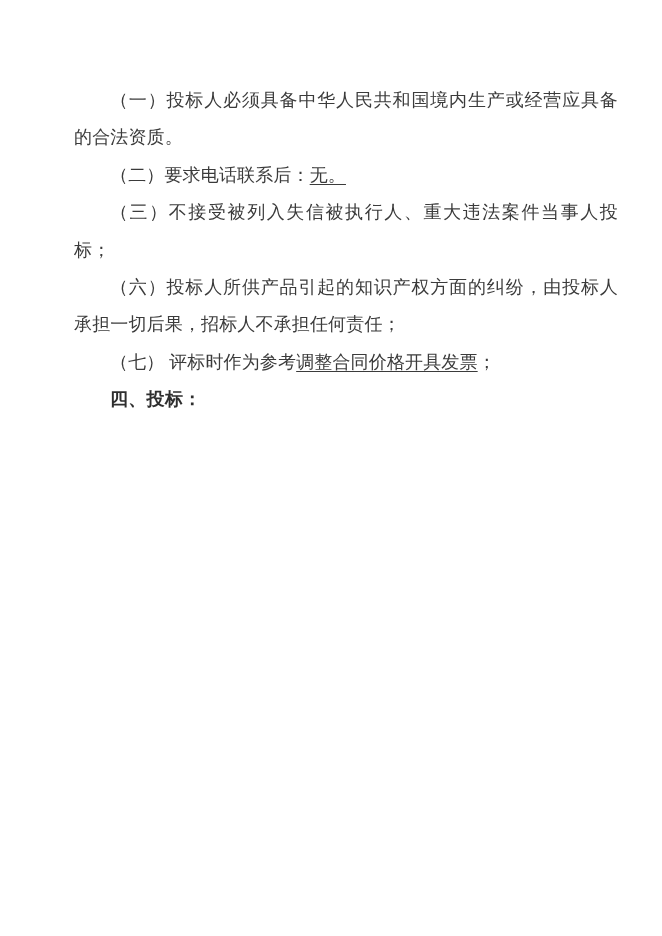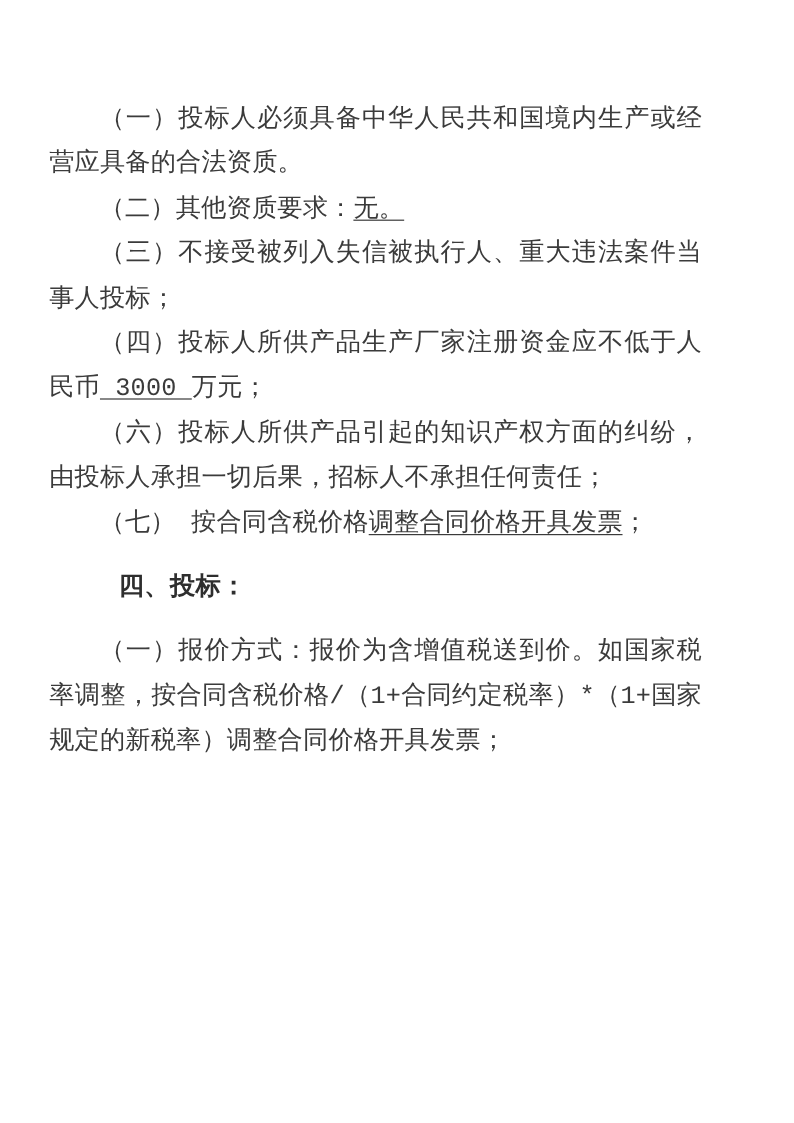--- a/index.html
+++ b/index.html
@@ -10,59 +10,57 @@
   .page {
     position: relative;
     width: 662px;
     height: 936px;
     background: #ffffff;
     overflow: hidden;
     box-sizing: border-box;
   }
   .doc-body {
     position: absolute;
-    left: 41px;
+    left: 74px;
     top: 82px;
     width: 544px;
-    font-family: Liberation Mono, monospace;
-    font-size: 21px;
+    font-family: Liberation Serif, serif;
+    font-size: 18px;
     line-height: 37.4px;
     color: #3b3b3b;
     text-align: justify;
     text-justify: inter-ideograph;
     -webkit-font-smoothing: antialiased;
   }
   .para {
     margin: 0;
     text-indent: 2em;
     text-align: justify;
     text-justify: inter-ideograph;
     letter-spacing: 0.15px;
     word-break: break-all;
   }
   .heading {
-    margin: 16px;
+    margin: 0;
     text-indent: 2em;
     font-weight: bold;
     letter-spacing: 0.3px;
     color: #2e2e2e;
   }
   .fill {
     text-decoration: underline;
     text-underline-offset: 3px;
     text-decoration-thickness: 1px;
   }
 </style>
 </head>
 <body>
 
 <div class="page">
   <div class="doc-body" id="doc-body">
       <p class="para"><span>（一）投标人必须具备中华人民共和国境内生产或经营应具备的合法资质。</span></p>
-      <p class="para"><span>（二）其他资质要求：</span><span class="fill">无。</span></p>
+      <p class="para"><span>（二）要求电话联系后：</span><span class="fill">无。</span></p>
       <p class="para"><span>（三）不接受被列入失信被执行人、重大违法案件当事人投标；</span></p>
-      <p class="para"><span>（四）投标人所供产品生产厂家注册资金应不低于人民币</span><span class="fill"> 3000 </span><span>万元；</span></p>
       <p class="para"><span>（六）投标人所供产品引起的知识产权方面的纠纷，由投标人承担一切后果，招标人不承担任何责任；</span></p>
-      <p class="para"><span>（七） 按合同含税价格</span><span class="fill">调整合同价格开具发票</span><span>；</span></p>
+      <p class="para"><span>（七） 评标时作为参考</span><span class="fill">调整合同价格开具发票</span><span>；</span></p>
       <p class="heading"><span>四、投标：</span></p>
-      <p class="para"><span>（一）报价方式：报价为含增值税送到价。如国家税率调整，按合同含税价格/（1+合同约定税率）*（1+国家规定的新税率）调整合同价格开具发票；</span></p>
     </div>
 </div>
 
 </body></html>

